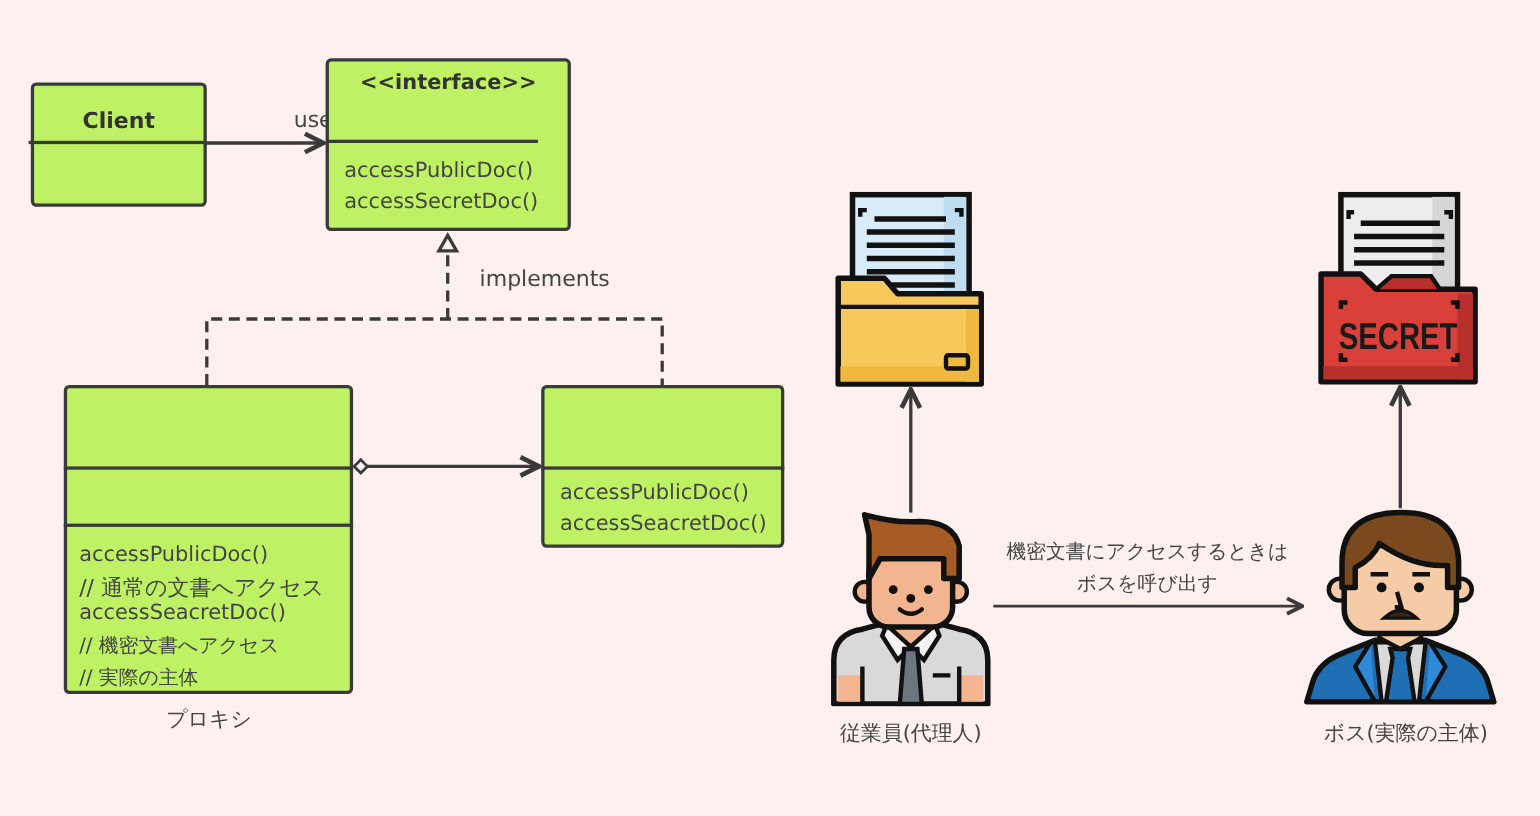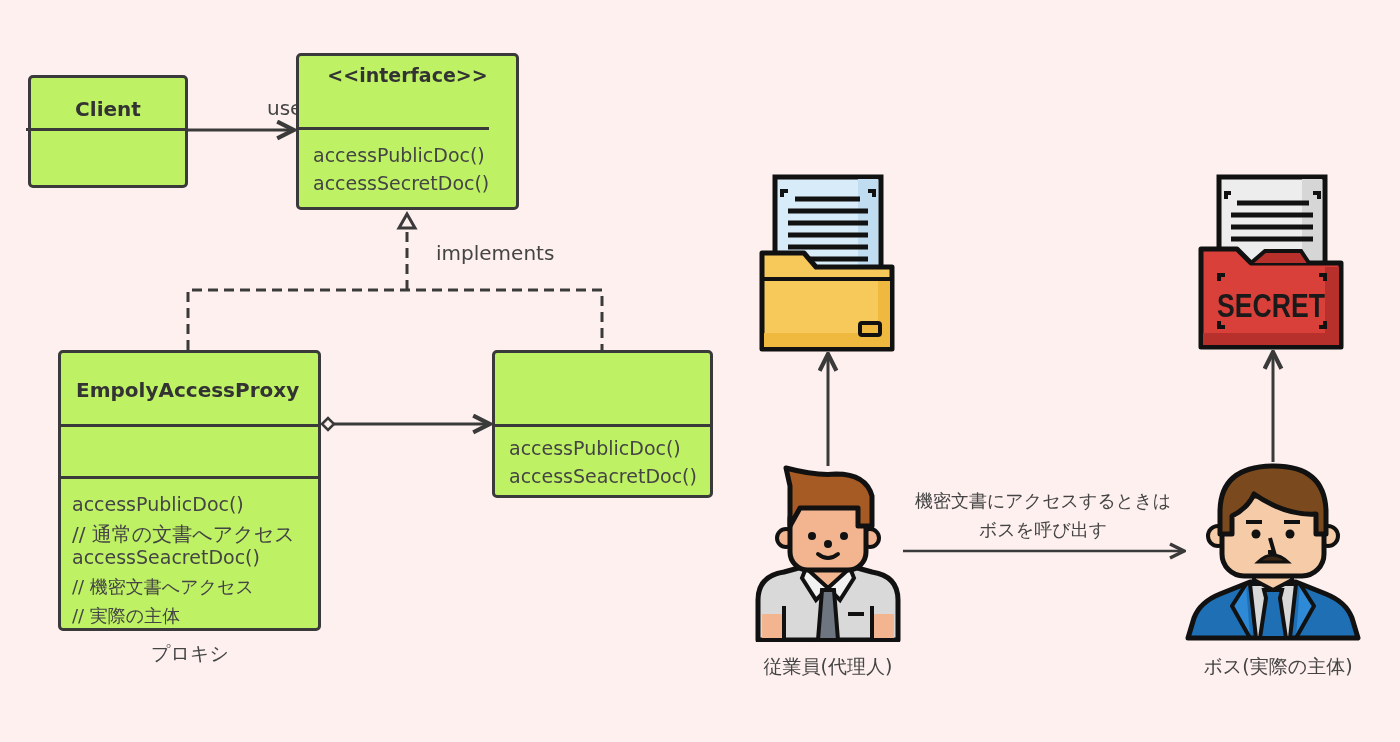--- a/index.html
+++ b/index.html
@@ -58,21 +58,20 @@
 
 <div class="box" style="left:296px; top:53px; width:223px; height:157px;">
   <div class="cls-title" style="top:8px; font-size:19px;">&lt;&lt;interface&gt;&gt;</div>
   <div class="cls-line" style="left:14px; top:88px;">accessPublicDoc()</div>
   <div class="cls-line" style="left:14px; top:116px;">accessSecretDoc()</div>
 </div>
 <div class="hr" style="left:297px; top:127px; width:192px;"></div>
 <div class="label" style="left:436px; top:241px;">implements</div>
 
 <div class="box" style="left:58px; top:350px; width:263px; height:281px;">
-  <div class="cls-title" style="top:25px; text-align:left; left:15px;">EmpolyAccessProxy</div>
   <div class="hr" style="left:-3px; right:-3px; top:71px;"></div>
   <div class="hr" style="left:-3px; right:-3px; top:123px;"></div>
   <div class="cls-line" style="left:11px; top:140px;">accessPublicDoc()</div>
   <div class="cls-comment" style="left:11px; top:168px; font-size:20px;">// 通常の文書へアクセス</div>
   <div class="cls-line" style="left:11px; top:193px;">accessSeacretDoc()</div>
   <div class="cls-comment" style="left:11px; top:222px; font-size:18px;text-align:right;">// 機密文書へアクセス</div>
   <div class="cls-comment" style="left:11px; top:251px; font-size:18px;">// 実際の主体</div>
 </div>
 <div class="caption" style="left:143px; top:641px; width:94px;">プロキシ</div>
 

